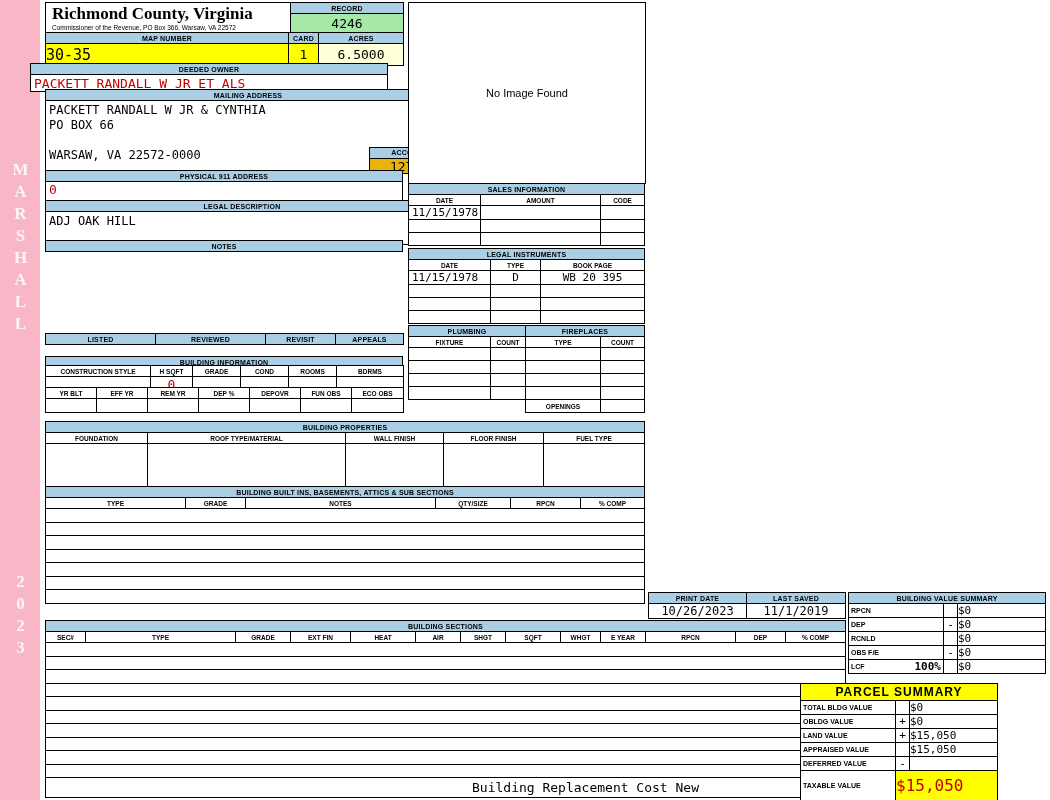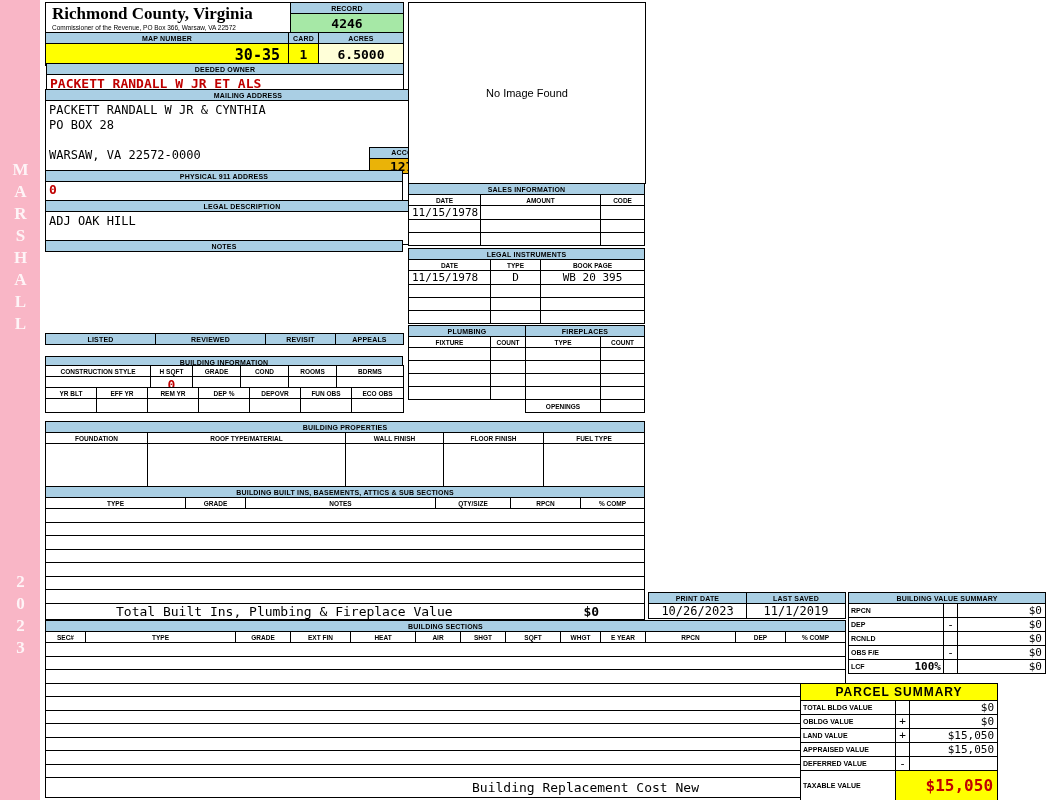--- a/index.html
+++ b/index.html
@@ -6,26 +6,26 @@
   body{width:1050px;height:800px;position:relative;background:#fff;overflow:hidden;font-family:"Liberation Sans",sans-serif}
   #sidebar{position:absolute;left:0;top:0;width:40px;height:800px;background:var(--sidebar-pink,#f9b6c6)}
   .vtext{position:absolute;writing-mode:vertical-rl;text-orientation:upright;font-family:"Liberation Serif",serif;font-weight:bold;color:rgba(255,255,255,.85);letter-spacing:3px;font-size:17px}
   table{border-collapse:collapse;position:absolute;table-layout:fixed;background:#fff}
   td{border:1px solid #000;padding:0;overflow:hidden;white-space:nowrap;vertical-align:middle;font-family:"Liberation Sans",sans-serif}
   .hdr{background:var(--header-blue,#aacfe4);font:bold 7px/9px "Liberation Sans",sans-serif;text-align:center;letter-spacing:.2px;height:10px}
   .ch{background:#fff;font:bold 6.5px/9px "Liberation Sans",sans-serif;text-align:center;height:10px}
   .lbl{background:#fff;font:bold 7px/9px "Liberation Sans",sans-serif;text-align:left;padding-left:2px}
   .mono{font-family:"DejaVu Sans Mono",monospace;font-size:12px}
   .f11{font-size:11px}.f13{font-size:13px}.f15{font-size:15px}.f16{font-size:16px}
-  .b{font-weight:bold}
+  .b{font-weight:normal}
   .red{color:var(--alert-red,#c00000)}
   .yellow{background:var(--highlight-yellow,#ffff00)}
   .pale{background:var(--pale-yellow,#ffffd8)}
   .green{background:var(--record-green,#a6e8a6)}
-  .ctr{text-align:center}.rt{text-align:right}
+  .ctr{text-align:center}.rt{}
   .pre{white-space:pre}
   .pl{padding-left:3px}.pr{padding-right:3px}
   .vtop{vertical-align:top}
   #county{font:bold 17px "Liberation Serif",serif;padding:1px 0 0 6px}
   #office{font:6.5px "Liberation Sans",sans-serif;padding-left:6px}
   #noimg{position:absolute;left:408px;top:2px;width:236px;height:180px;border:1px solid #000;display:flex;align-items:center;justify-content:center;font-size:11px;background:#fff}
   .psum-title{background:var(--highlight-yellow,#ffff00);font:bold 12px "Liberation Sans",sans-serif;text-align:center;letter-spacing:1px;height:16px}
   .nob{border:none;background:transparent}
   .totrow{display:flex;justify-content:space-between;padding:0 45px 0 70px;align-items:center;height:15px}
 </style>
@@ -69,42 +69,42 @@
     <td class="hdr">ACRES</td>
   </tr>
   <tr style="height:22px">
     <td class="yellow mono b f15 rt" style="padding-right:8px">30-35</td>
     <td class="yellow mono b f13 ctr">1</td>
     <td class="pale mono b f13 ctr">6.5000</td>
   </tr>
 </tbody>
   </table>
 
-<table style="left:46px;top:63px;width:358px">
+<table style="left:30px;top:63px;width:358px">
   <tbody>
       <tr>
         <td class="hdr">DEEDED OWNER</td>
       </tr>
   <tr>
         <td class="mono b f13 red pl" style="height:16px">PACKETT RANDALL W JR ET ALS</td>
       </tr>
 </tbody>
   </table>
 
 <table style="left:45px;top:89px;width:406px">
   <tbody>
       <tr>
         <td class="hdr">MAILING ADDRESS</td>
       </tr>
   <tr>
     <td class="vtop" style="height:72px">
       <div style="position:relative;height:100%">
         <div class="mono" style="padding:2px 0 0 3px;line-height:15px">
           <div>PACKETT RANDALL W JR &amp; CYNTHIA</div>
-          <div>PO BOX 28</div>
+          <div>PO BOX 66</div>
           <div style="height:15px"></div>
           <div>WARSAW, VA 22572-0000</div>
         </div>
         <div style="position:absolute;top:46px;right:0;width:81px">
           <div class="hdr" style="border:1px solid #000">ACCOUNT</div>
           <div class="mono b f13 ctr" style="border:1px solid #000;border-top:none;height:15px;line-height:15px;background:#eab308">12707</div>
         </div>
       </div>
     </td>
   </tr>
@@ -289,28 +289,20 @@
       </tr>
   <tr style="height:13.5px">
         <td colspan="6"></td>
       </tr>
   <tr style="height:13.5px">
         <td colspan="6"></td>
       </tr>
   <tr style="height:13.5px">
         <td colspan="6"></td>
       </tr>
-  <tr>
-    <td colspan="6" style="height:15px">
-      <div class="totrow">
-        <span class="mono f13">Total Built Ins, Plumbing &amp; Fireplace Value</span>
-        <span class="mono b f13">$0</span>
-      </div>
-    </td>
-  </tr>
 </tbody>
   </table>
 
 <div id="noimg">
   <span>No Image Found</span>
 </div>
 
 <table style="left:408px;top:183px;width:236px">
   <colgroup>
       <col style="width:72px">

